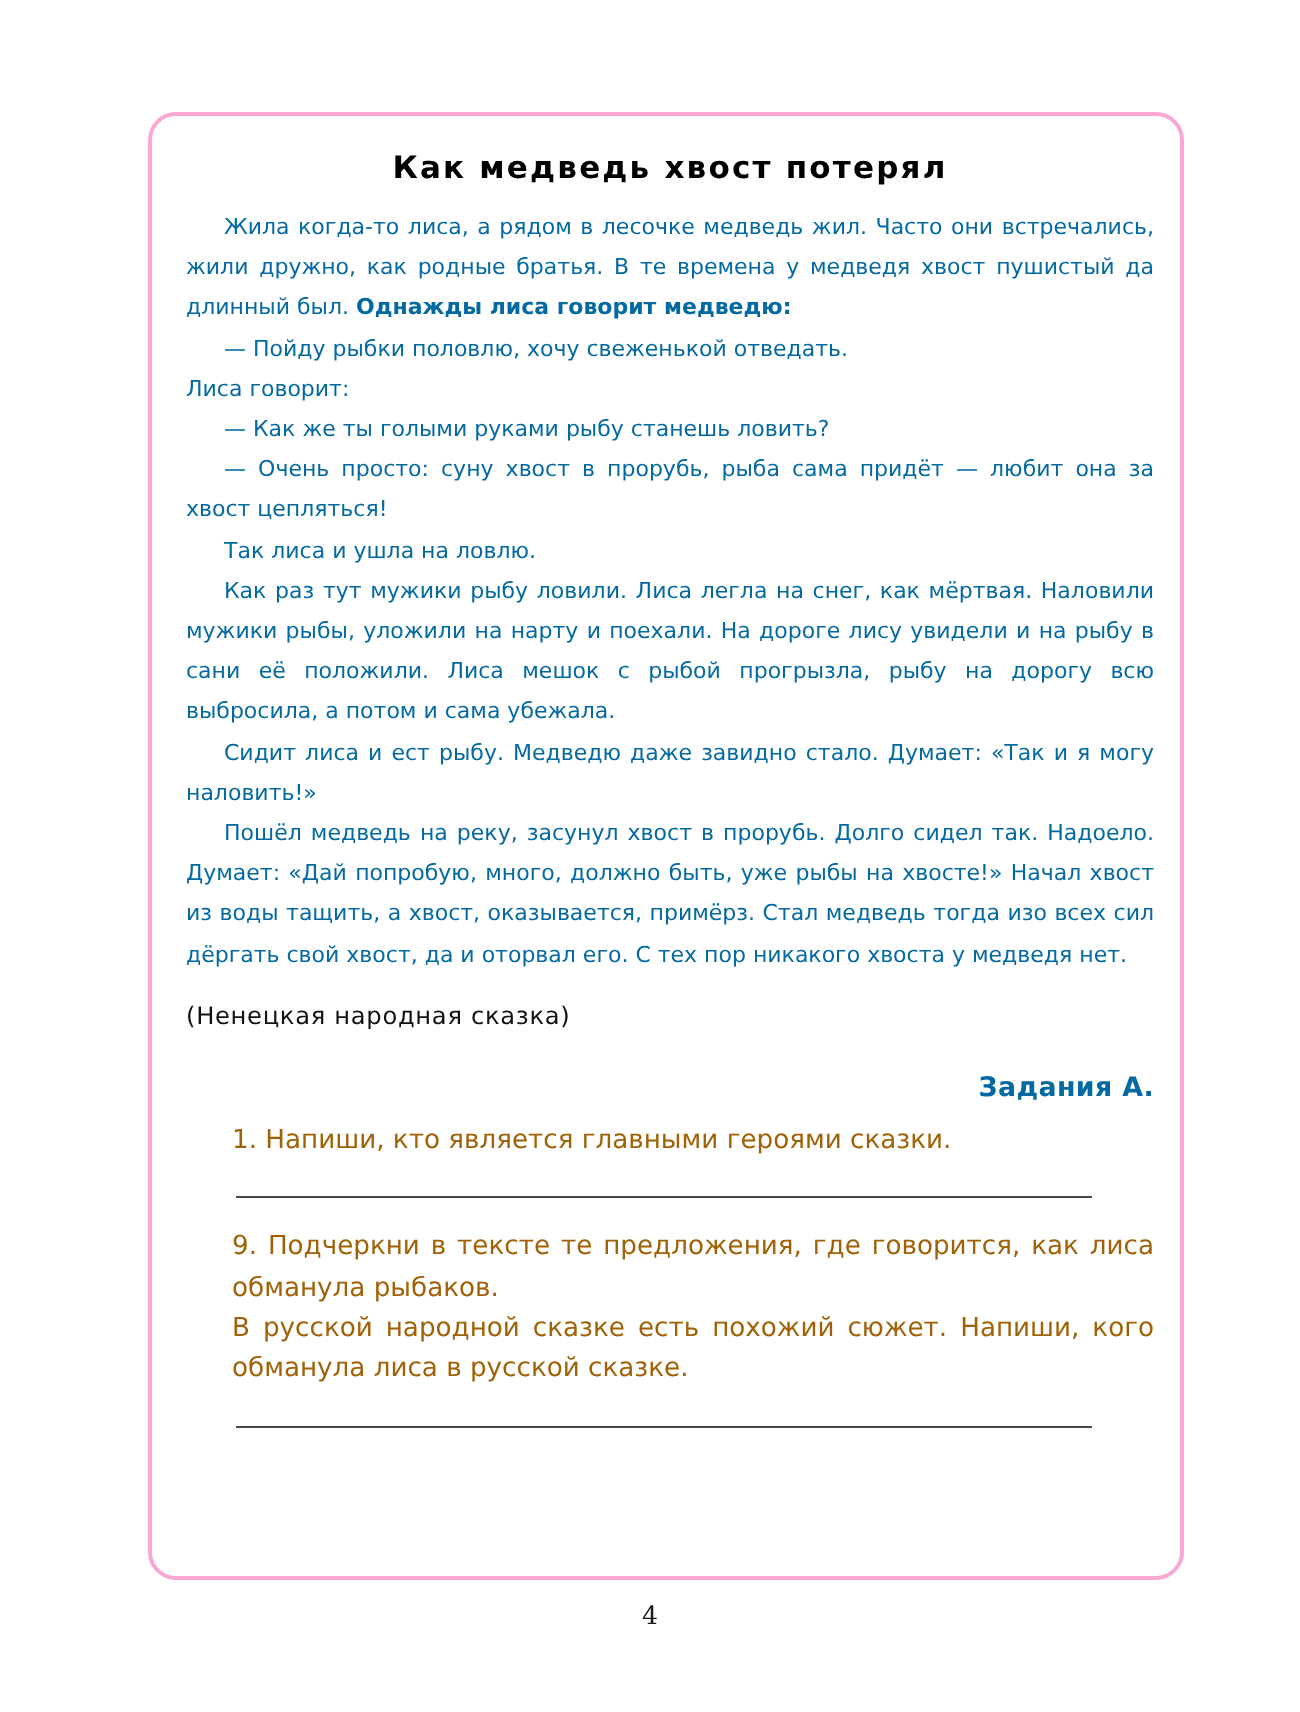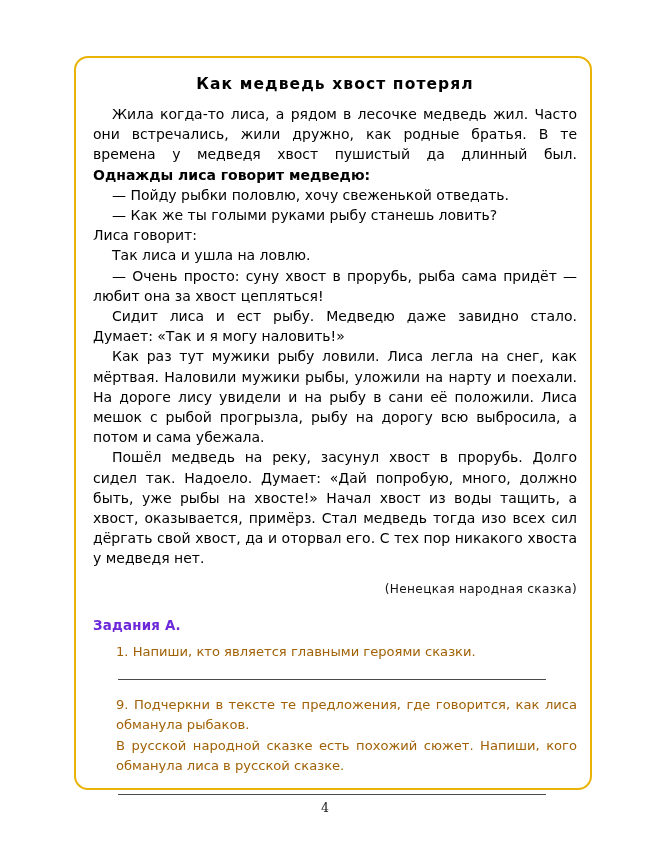--- a/index.html
+++ b/index.html
@@ -15,21 +15,21 @@
     overflow: hidden;
   }
 
   .page-sheet {
     position: absolute;
     left: 74px;
     top: 56px;
     width: 518px;
     height: 734px;
     box-sizing: border-box;
-    border: 2px solid #eab308;
+    border: 2px solid #f9a8d4;
     border-radius: 14px;
     background: #ffffff;
   }
 
   .page-inner {
     position: absolute;
     left: 17px;
     top: 8px;
     width: 484px;
   }
@@ -38,54 +38,55 @@
     text-align: center;
     font-weight: bold;
     font-size: 15.5px;
     letter-spacing: 1.1px;
     margin: 9px 0 11px 0;
     color: #000;
   }
 
   p.body-text {
     margin: 0;
-    font-size: 14px;
+    font-size: 11px;
     line-height: 20.2px;
     text-align: justify;
     text-justify: inter-word;
     hyphens: manual;
-    color: #000000;
+    color: #0369a1;
   }
 
   p.indented {
     text-indent: 19px;
   }
 
   p.flush {
     text-indent: 0;
   }
 
   .bold-run {
     font-weight: bold;
   }
 
   .attribution {
     margin: 13px 0 0 0;
     font-size: 12.1px;
-    text-align: right;
+    text-align: left;
     letter-spacing: 0.35px;
     color: #111;
   }
 
   .section-heading {
     margin: 22px 0 9px 0;
     font-size: 13.4px;
     font-weight: bold;
     letter-spacing: 0.2px;
-    color: #6d28d9;
+    color: #0369a1;
+    text-align: right;
   }
 
   .heading-b {
     margin-top: 17px;
   }
 
   p.task-text {
     margin: 0;
     font-size: 13.1px;
     line-height: 20.4px;
@@ -128,31 +129,31 @@
   <div class="page-inner">
 
     <div class="doc-title">Как медведь хвост потерял</div>
 
     <div>
       <p class="body-text indented"><span>Жила когда-то лиса, а рядом в лесочке медведь жил. Часто они встречались, жили дружно, как родные братья. В те времена у медведя хвост пушистый да длинный был. </span><span class="bold-run">Однажды лиса говорит медведю:</span></p>
 
       <p class="body-text indented"><span>— Пойду рыбки половлю, хочу свеженькой отведать.</span></p>
 
 
+      <p class="body-text flush"><span>Лиса говорит:</span></p>
+
       <p class="body-text indented"><span>— Как же ты голыми руками рыбу станешь ловить?</span></p>
 
-      <p class="body-text flush"><span>Лиса говорит:</span></p>
+      <p class="body-text indented"><span>— Очень просто: суну хвост в прорубь, рыба сама придёт — любит она за хвост цепляться!</span></p>
 
       <p class="body-text indented"><span>Так лиса и ушла на ловлю.</span></p>
 
-      <p class="body-text indented"><span>— Очень просто: суну хвост в прорубь, рыба сама придёт — любит она за хвост цепляться!</span></p>
+      <p class="body-text indented"><span>Как раз тут мужики рыбу ловили. Лиса легла на снег, как мёртвая. Наловили мужики рыбы, уложили на нарту и поехали. На дороге лису увидели и на рыбу в сани её положили. Лиса мешок с рыбой прогрызла, рыбу на дорогу всю выбросила, а потом и сама убежала.</span></p>
 
       <p class="body-text indented"><span>Сидит лиса и ест рыбу. Медведю даже завидно стало. Думает: «Так и я могу наловить!»</span></p>
-
-      <p class="body-text indented"><span>Как раз тут мужики рыбу ловили. Лиса легла на снег, как мёртвая. Наловили мужики рыбы, уложили на нарту и поехали. На дороге лису увидели и на рыбу в сани её положили. Лиса мешок с рыбой прогрызла, рыбу на дорогу всю выбросила, а потом и сама убежала.</span></p>
 
       <p class="body-text indented"><span>Пошёл медведь на реку, засунул хвост в прорубь. Долго сидел так. Надоело. Думает: «Дай попробую, много, должно быть, уже рыбы на хвосте!» Начал хвост из воды тащить, а хвост, оказывается, примёрз. Стал медведь тогда изо всех сил дёргать свой хвост, да и оторвал его. С тех пор никакого хвоста у медведя нет.</span></p>
     </div>
 
     <p class="attribution">(Ненецкая народная сказка)</p>
 
     <div class="section-heading">Задания А.</div>
 
     <p class="task-text">1. Напиши, кто является главными героями сказки.</p>
 

